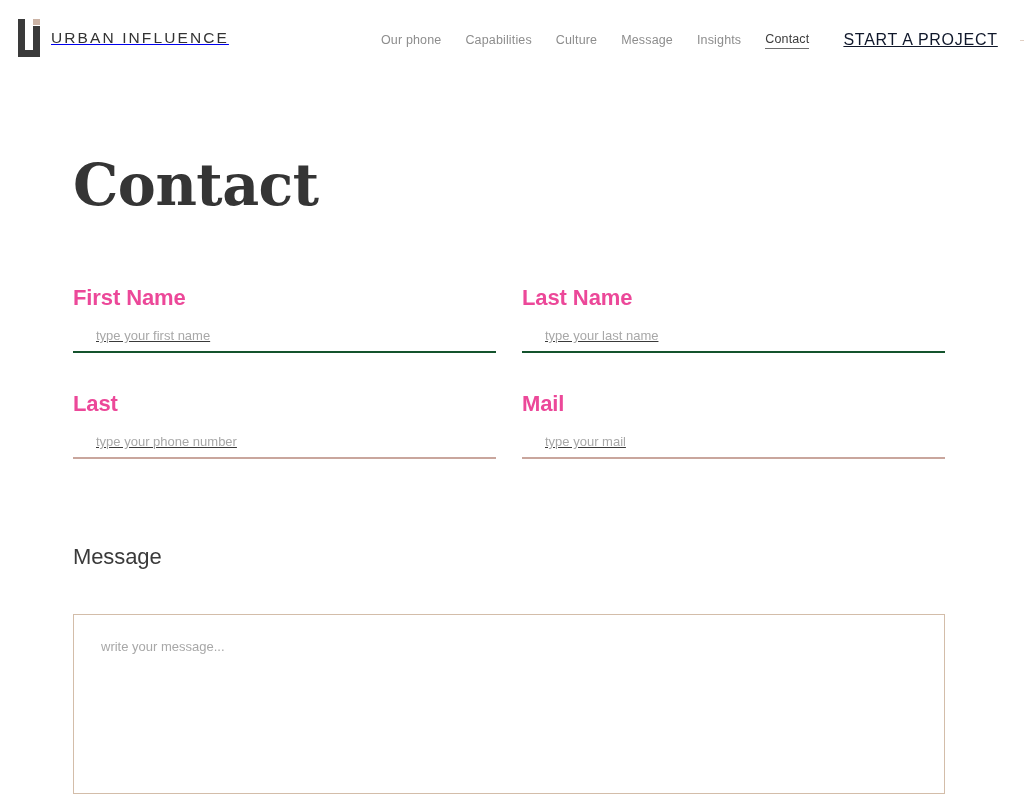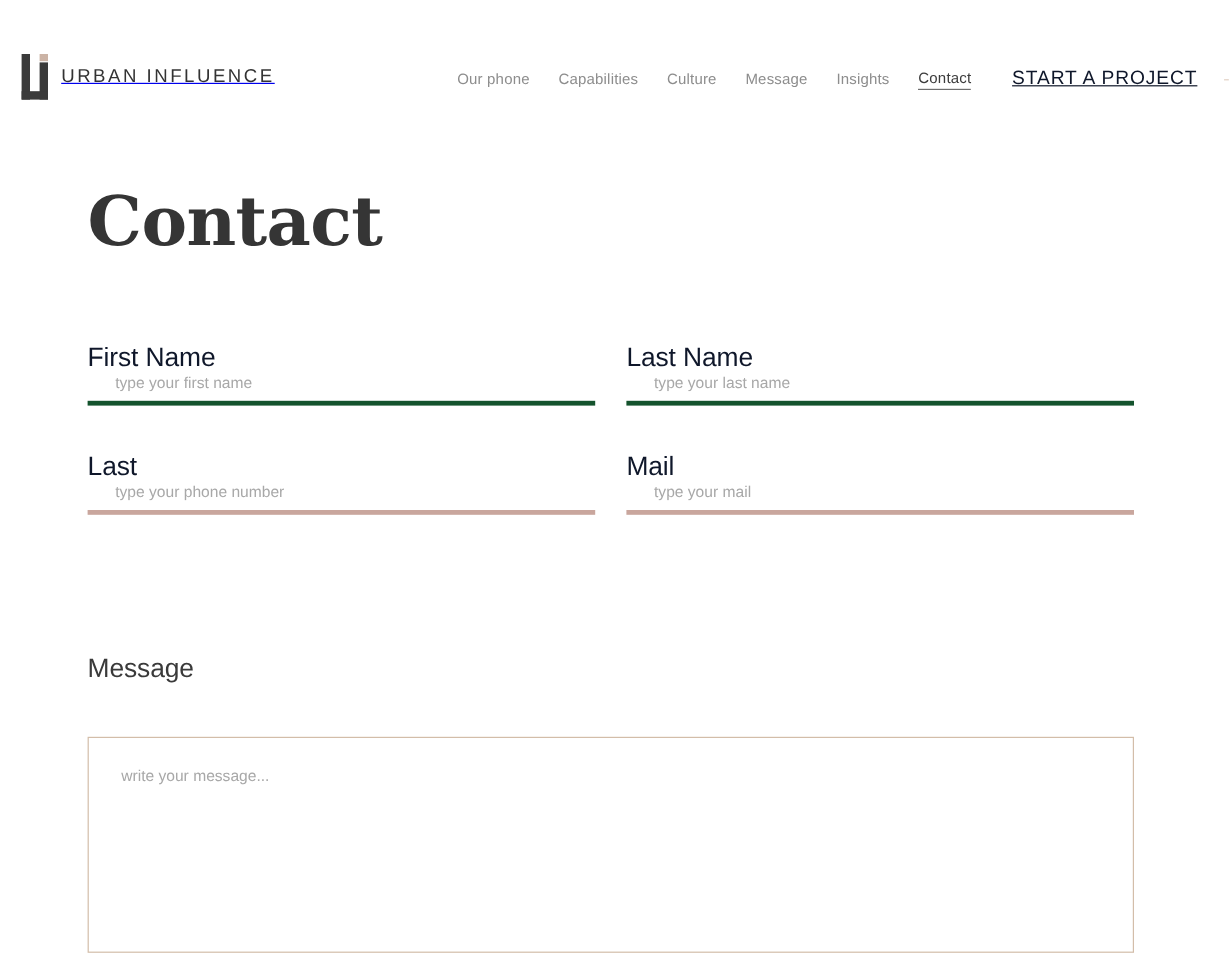--- a/index.html
+++ b/index.html
@@ -9,21 +9,21 @@
     font-family: "Liberation Sans", sans-serif;
     overflow: hidden;
   }
 
   .page { position: relative; width: 1024px; height: 812px; background:#fff; }
 
   
   .header {
     position: absolute; top: 0; left: 0;
     width: 1024px; height: 76px;
-    display: flex; align-items: center; margin-top: 26px;
+    display: flex; align-items: center;
   }
 
   .brand {
     position: absolute; left: 18px; top: 19px;
     display: flex; align-items: center;
   }
   .logo-mark {
     position: relative;
     width: 22px; height: 38px;
     margin-right: 11px;
@@ -124,37 +124,39 @@
     display: flex;
     justify-content: space-between;
     width: 872px;
   }
   .row.row-2 { margin-top: 38px; }
 
   .field { width: 423px; position: relative; }
 
   .field-label {
     font-size: 22px;
-    font-weight: 400;
-    color: #0f172a;
+    font-weight: 700;
+    color: #ec4899;
     letter-spacing: -0.1px;
     line-height: 26px;
     white-space: nowrap;
   }
   .field-input {
     display: block;
     width: 423px;
+    margin-top: 17px;
     padding: 0 0 8px 23px;
     border: none;
-    border-bottom: 4px solid #14532d;
+    border-bottom: 2px solid #14532d;
     background: transparent;
     font-family: "Liberation Sans", sans-serif;
     font-size: 13px;
     color: #3a3a3a;
     outline: none;
+    text-decoration: underline;
   }
   .field-input::placeholder { color: #a8a8a8; opacity: 1; }
   .field.rose .field-input { border-bottom-color: #c9a69d; }
 
   .message-block { position: absolute; top: 544px; left: 0; width: 872px; }
   .message-label {
     font-size: 22px;
     font-weight: 400;
     color: #3a3a3a;
     letter-spacing: -0.1px;

